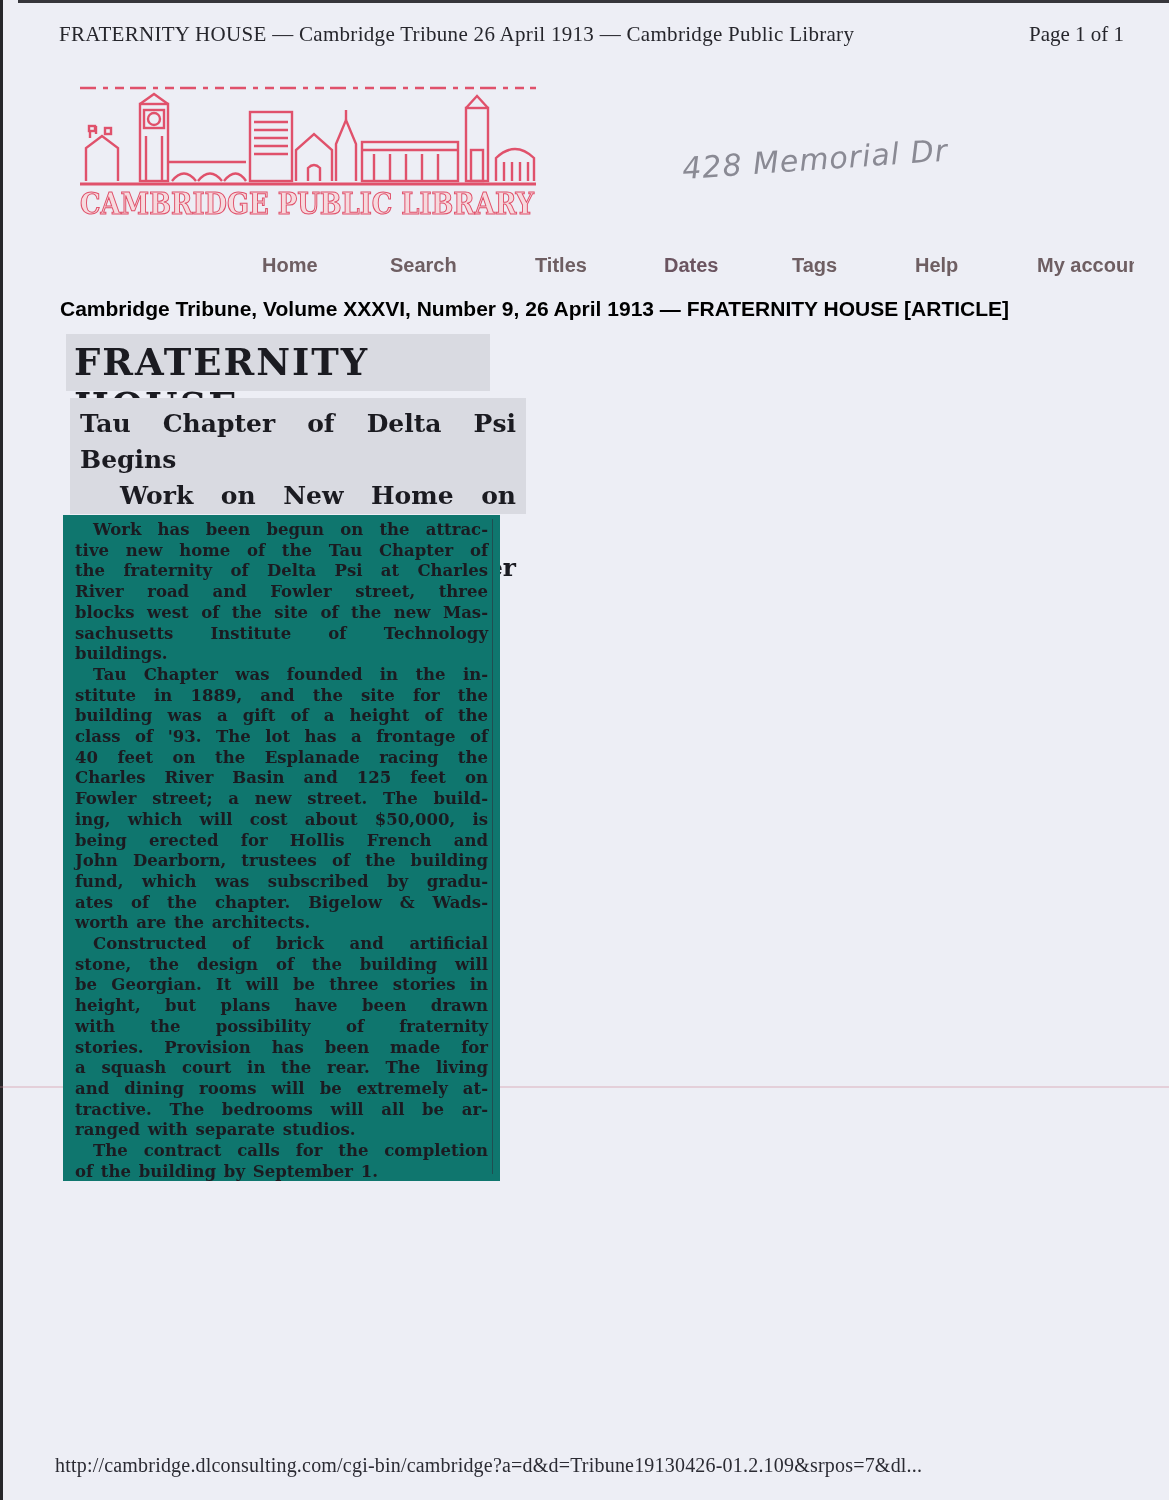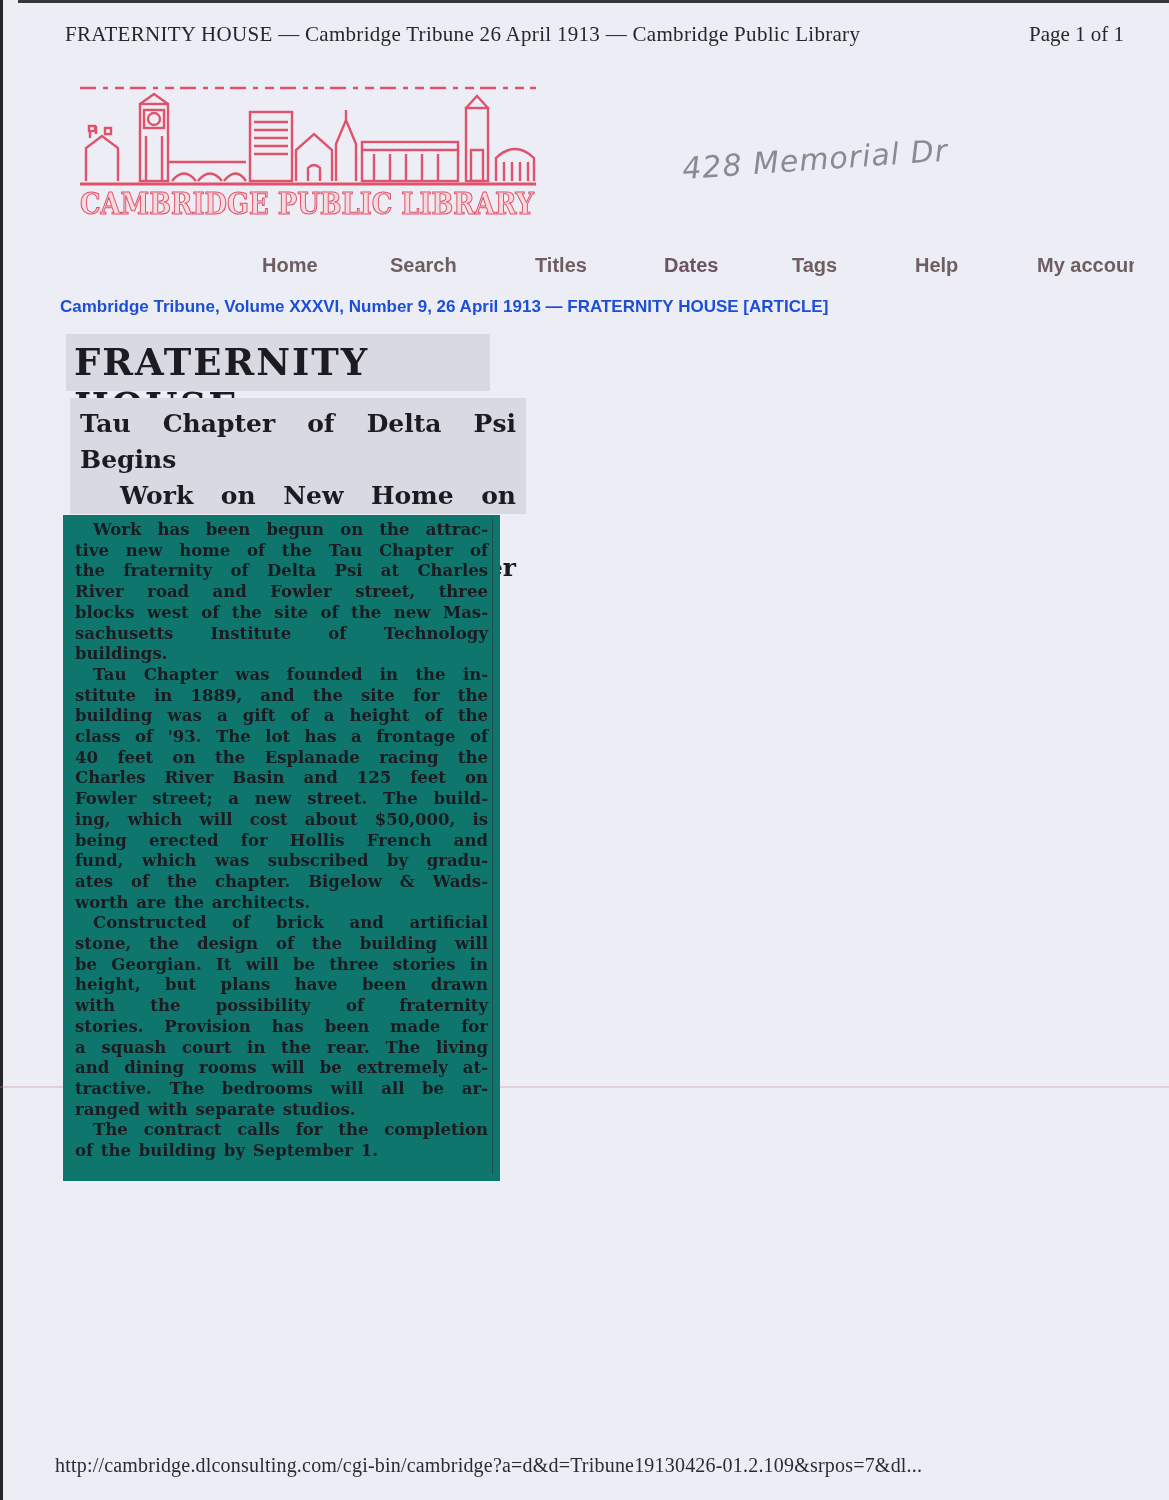--- a/index.html
+++ b/index.html
@@ -7,21 +7,21 @@
     position:relative;width:1169px;height:1500px;margin:0 auto;
     background:#edeef5;overflow:hidden;
     font-family:"Liberation Serif", serif;color:#26262c;
   }
   
   .edge-top{position:absolute;left:18px;top:0;right:0;height:3px;background:#15151a;opacity:.85;}
   .edge-left{position:absolute;left:0;top:0;width:3px;height:1500px;background:#101014;opacity:.9;}
   .fold-line{position:absolute;left:0;top:1086px;width:100%;height:2px;background:rgba(205,130,145,.28);}
 
   
-  .hdr{position:absolute;top:22px;left:65px;font-size:21px;letter-spacing:.3px;white-space:nowrap;}
+  .hdr{position:absolute;top:22px;left:59px;font-size:21px;letter-spacing:.3px;white-space:nowrap;}
   .hdr-right{position:absolute;top:22px;left:1029px;font-size:21px;}
   .ftr-url{position:absolute;top:1454px;left:55px;font-size:20px;letter-spacing:.2px;white-space:nowrap;color:#2b2b33;}
   .ftr-date{position:absolute;top:1518px;left:1040px;font-size:16px;color:#c2410c;}
 
   
   .logo{position:absolute;left:78px;top:84px;width:460px;height:136px;}
   .logo svg{display:block;}
 
   
   .handwriting{
@@ -36,21 +36,21 @@
        font-family:"Liberation Sans", sans-serif;font-weight:bold;font-size:20px;color:#6e5e62;text-align:center;}
   .nav a{position:absolute;top:0;color:#6e5e62;text-decoration:none;white-space:nowrap;}
   .nav .n0{left:262px;} .nav .n1{left:390px;} .nav .n2{left:535px;}
   .nav .n3{left:664px;color:#6b5460;} .nav .n4{left:792px;} .nav .n5{left:915px;}
   .nav .n6{left:1037px;width:97px;overflow:hidden;}
 
   
   .article-title{
     position:absolute;top:297px;left:60px;width:1085px;
     font-family:"Liberation Sans", sans-serif;font-weight:bold;
-    font-size:17px;color:#1d4ed8;white-space:nowrap;
+    font-size:21px;color:#000000;white-space:nowrap;
   }
 
   
   .clip{font-family:"DejaVu Serif", serif;color:#1b1b21;}
   .clip-headline{
     position:absolute;left:66px;top:334px;width:424px;height:57px;
     background:#d9dae1;box-sizing:border-box;padding:6px 8px 0 8px;
     font-size:37px;font-weight:bold;letter-spacing:2px;
     text-align:justify;text-align-last:justify;
   }
@@ -177,20 +177,21 @@
       <div class="bline plast">buildings.</div>
       <div class="bline first">Tau Chapter was founded in the in-</div>
       <div class="bline">stitute in 1889, and the site for the</div>
       <div class="bline">building was a gift of a height of the</div>
       <div class="bline">class of '93. The lot has a frontage of</div>
       <div class="bline">40 feet on the Esplanade racing the</div>
       <div class="bline">Charles River Basin and 125 feet on</div>
       <div class="bline">Fowler street; a new street. The build-</div>
       <div class="bline">ing, which will cost about $50,000, is</div>
       <div class="bline">being erected for Hollis French and</div>
+      <div class="bline">John Dearborn, trustees of the building</div>
       <div class="bline">fund, which was subscribed by gradu-</div>
       <div class="bline">ates of the chapter. Bigelow &amp; Wads-</div>
       <div class="bline plast">worth are the architects.</div>
       <div class="bline first">Constructed of brick and artificial</div>
       <div class="bline">stone, the design of the building will</div>
       <div class="bline">be Georgian. It will be three stories in</div>
       <div class="bline">height, but plans have been drawn</div>
       <div class="bline">with the possibility of fraternity</div>
       <div class="bline">stories. Provision has been made for</div>
       <div class="bline">a squash court in the rear. The living</div>

